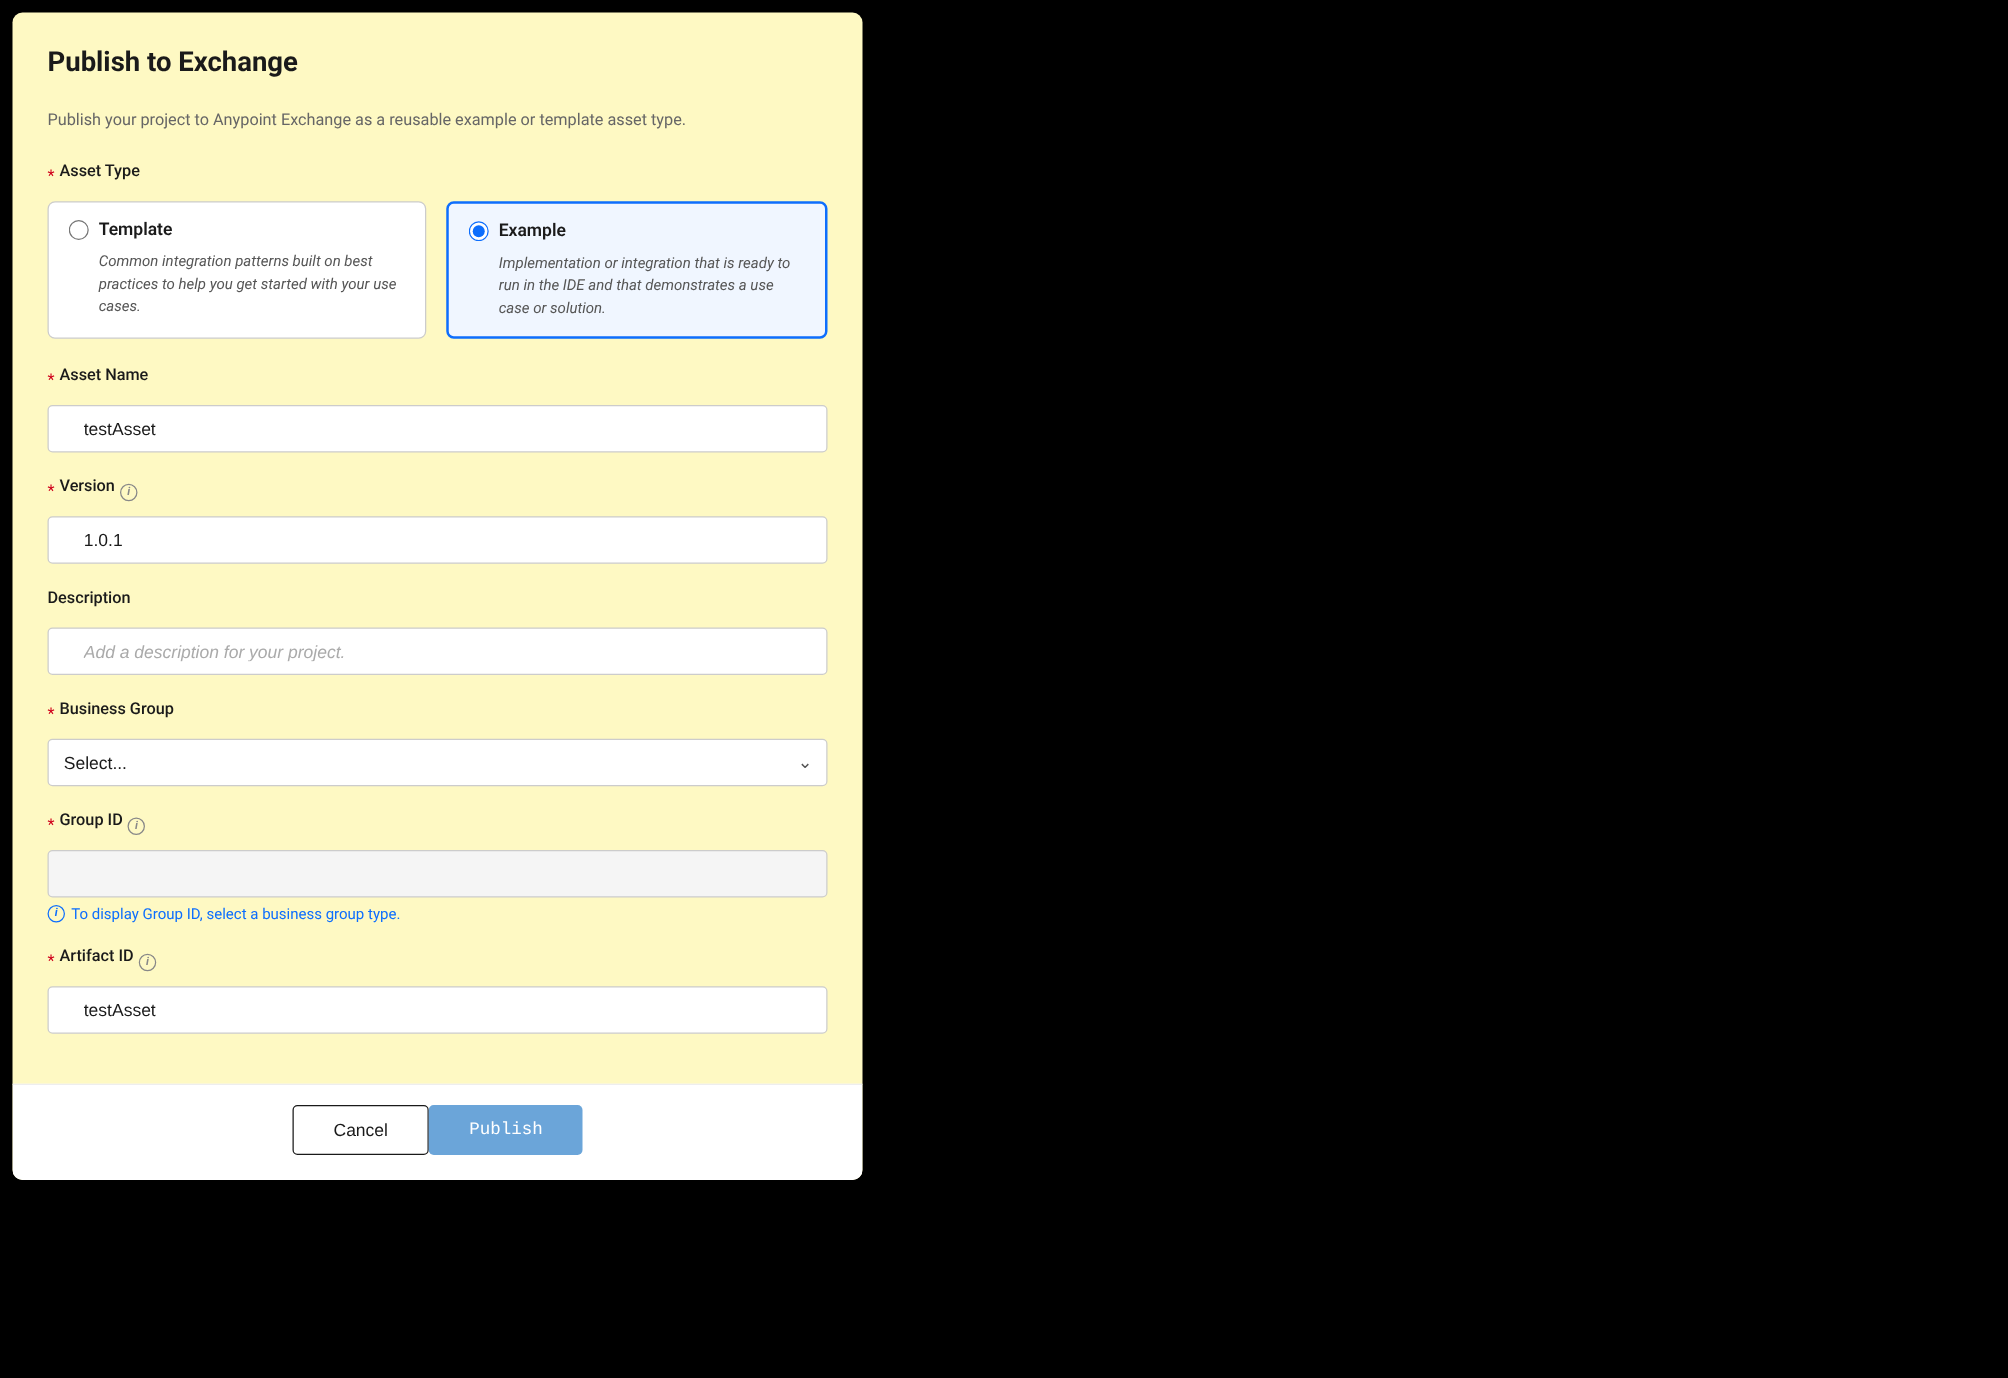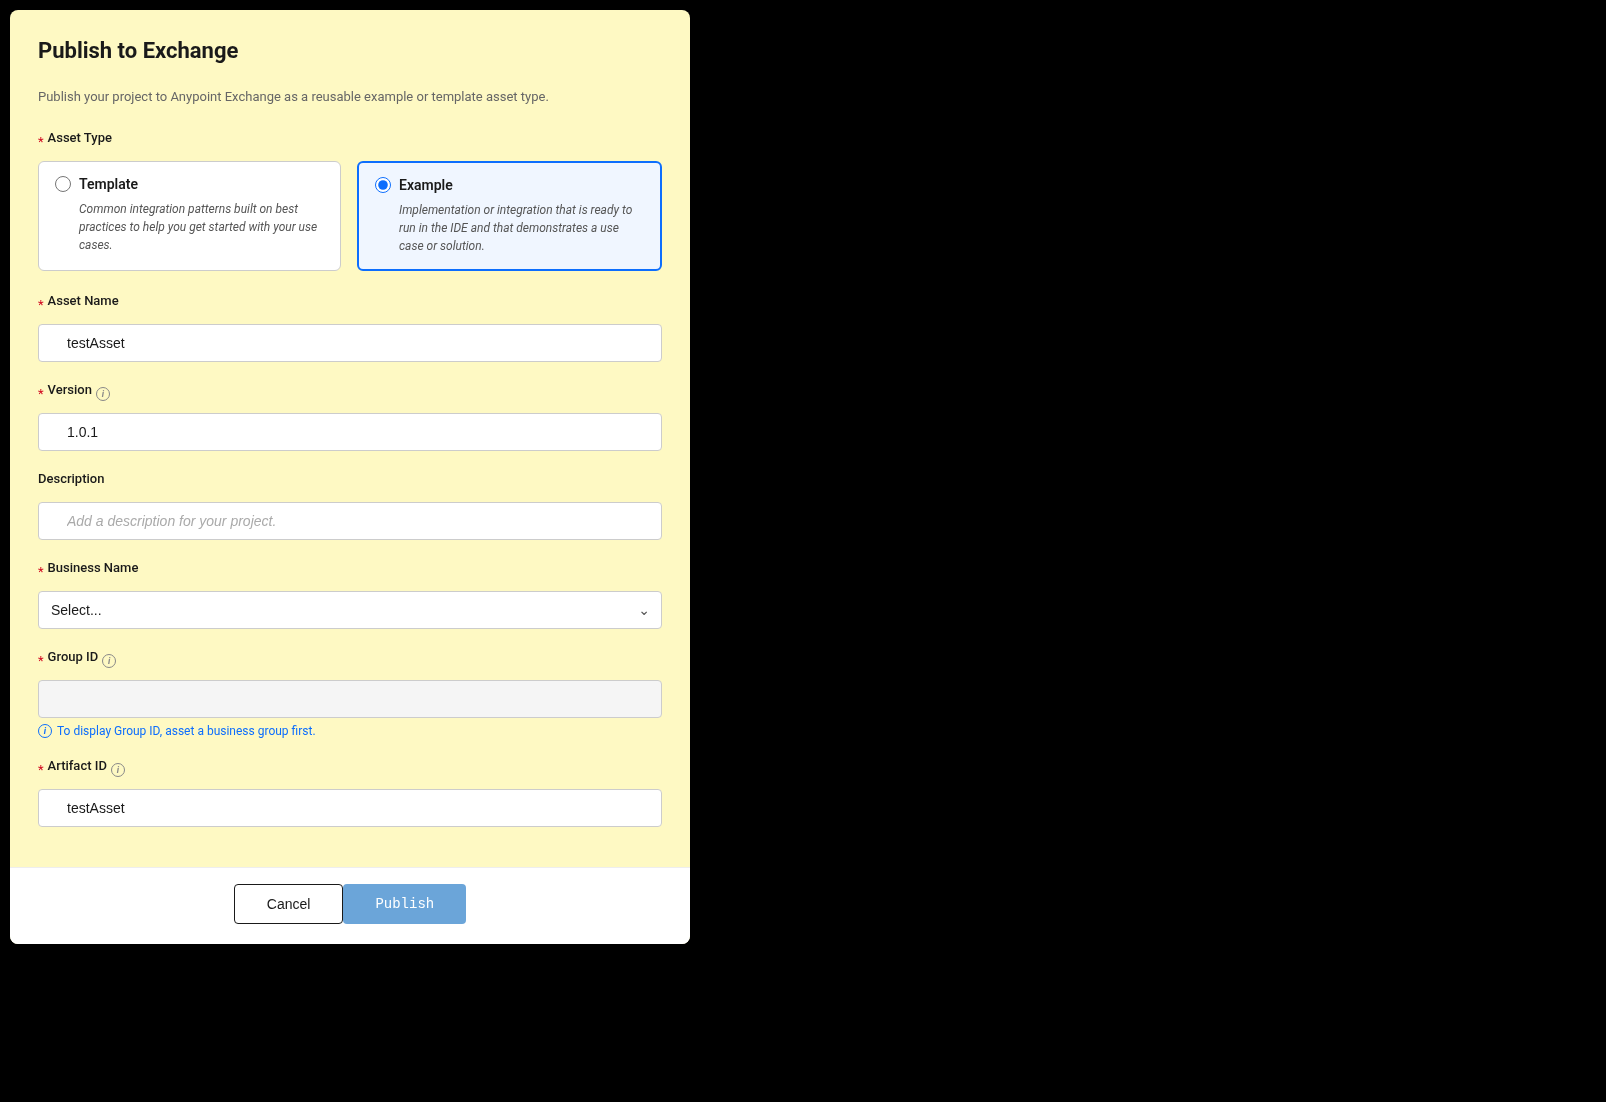--- a/index.html
+++ b/index.html
@@ -305,40 +305,40 @@
     <div class="field-section">
       <div class="label-row">
         <span class="field-label">Description</span>
       </div>
       <input type="text" class="text-input" placeholder="Add a description for your project." style="">
     </div>
 
     <div class="field-section">
       <div class="label-row">
         <span class="required-star">*</span>
-        <span class="field-label">Business Name</span>
+        <span class="field-label">Business Group</span>
       </div>
       <div class="select-wrapper">
         <select class="select-input">
           <option value="">Select...</option>
         </select>
         <span class="select-chevron">⌄</span>
       </div>
     </div>
 
     <div class="field-section">
       <div class="label-row">
         <span class="required-star">*</span>
         <span class="field-label">Group ID</span>
         <span class="info-icon">i</span>
       </div>
       <input type="text" class="text-input" disabled="" style="">
       <div class="hint-text">
         <span class="hint-icon">i</span>
-        <span>To display Group ID, asset a business group first.</span>
+        <span>To display Group ID, select a business group type.</span>
       </div>
     </div>
 
     <div class="field-section">
       <div class="label-row">
         <span class="required-star">*</span>
         <span class="field-label">Artifact ID</span>
         <span class="info-icon">i</span>
       </div>
       <input type="text" class="text-input" value="testAsset" style="">

